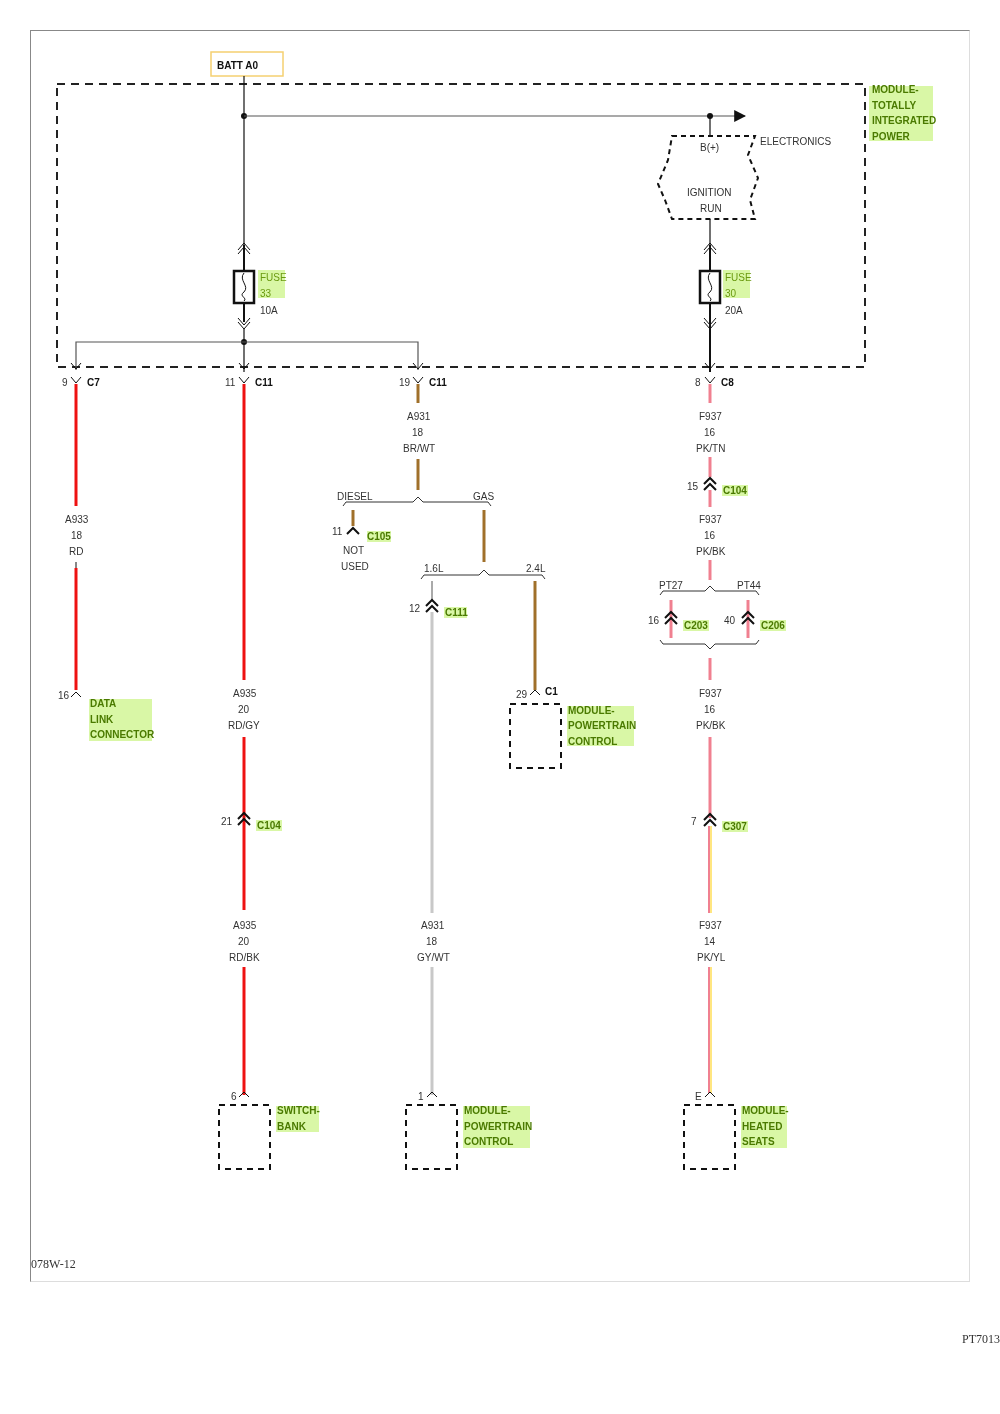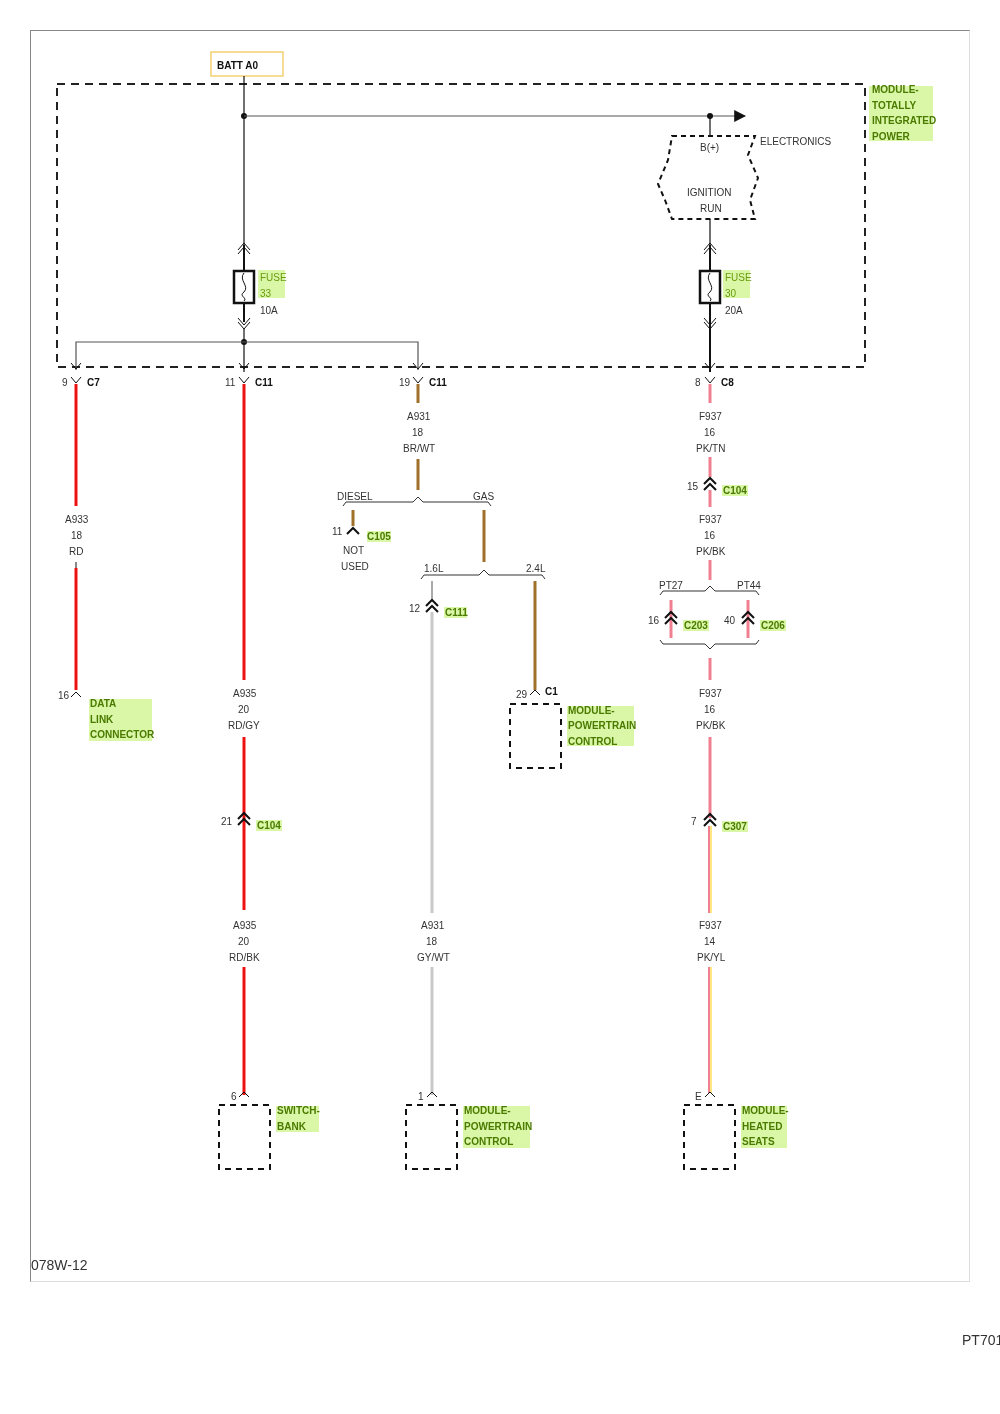--- a/index.html
+++ b/index.html
@@ -4,21 +4,21 @@
 <style>
   html,body{margin:0;padding:0;background:#fff;}
   body{width:1000px;height:1414px;position:relative;overflow:hidden;font-family:"Liberation Sans",sans-serif;}
   #frame{position:absolute;left:30px;top:30px;width:938px;height:1250px;border-left:1px solid #888;border-top:1px solid #888;border-right:1px solid #ddd;border-bottom:1px solid #ddd;}
   svg{position:absolute;left:0;top:0;}
   .t{font-family:"Liberation Sans",sans-serif;font-size:10px;fill:#333;}
   .tb{font-family:"Liberation Sans",sans-serif;font-size:10px;font-weight:bold;fill:#111;}
   .tg{font-family:"Liberation Sans",sans-serif;font-size:10px;font-weight:bold;fill:#4a7a00;}
   .tgl{font-family:"Liberation Sans",sans-serif;font-size:10px;fill:#6a9a10;}
   .hl{fill:#d9f7a6;}
-  .foot{position:absolute;font-family:Liberation Sans, sans-serif;font-size:14px;color:#333;}
+  .foot{position:absolute;font-family:Liberation Serif, serif;font-size:12px;color:#333;}
 </style>
 </head>
 <body>
 
 <div id="frame"></div>
 
 <svg width="1000" height="1414" viewBox="0 0 1000 1414">
   <defs>
     <marker id="arr" markerWidth="10" markerHeight="10" refX="9" refY="5" orient="auto">
       <path d="M0,0 L10,5 L0,10 z" fill="#111"></path>

